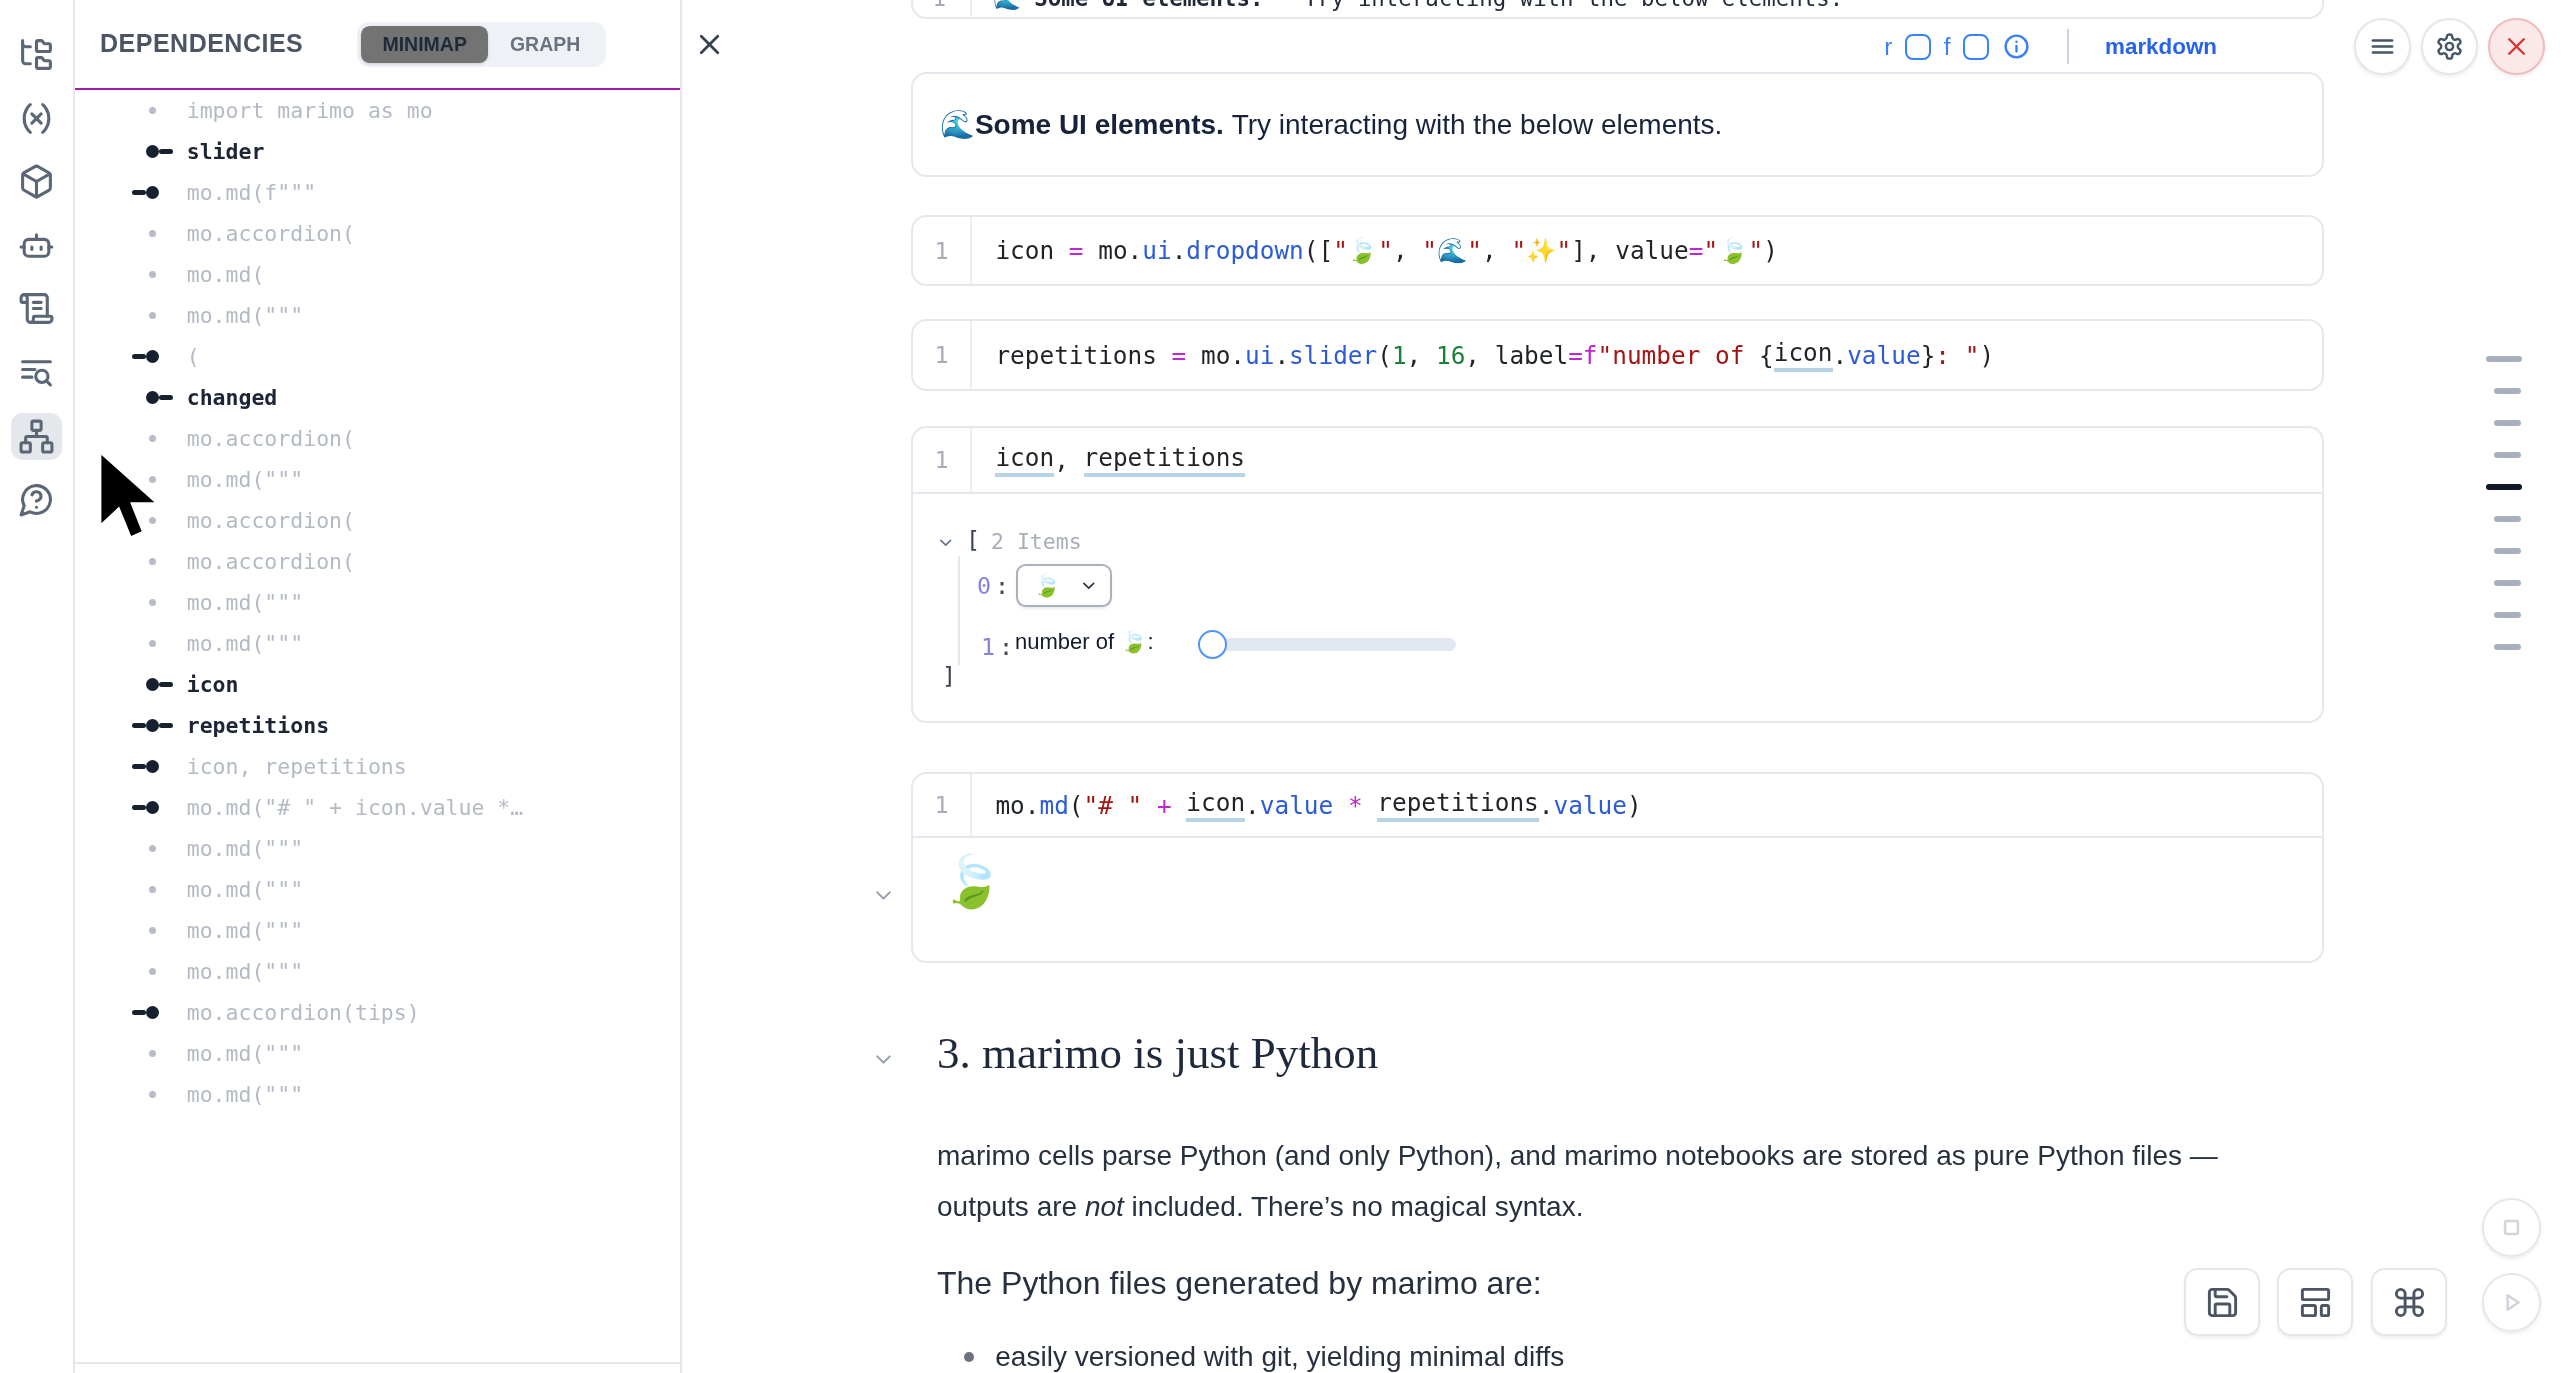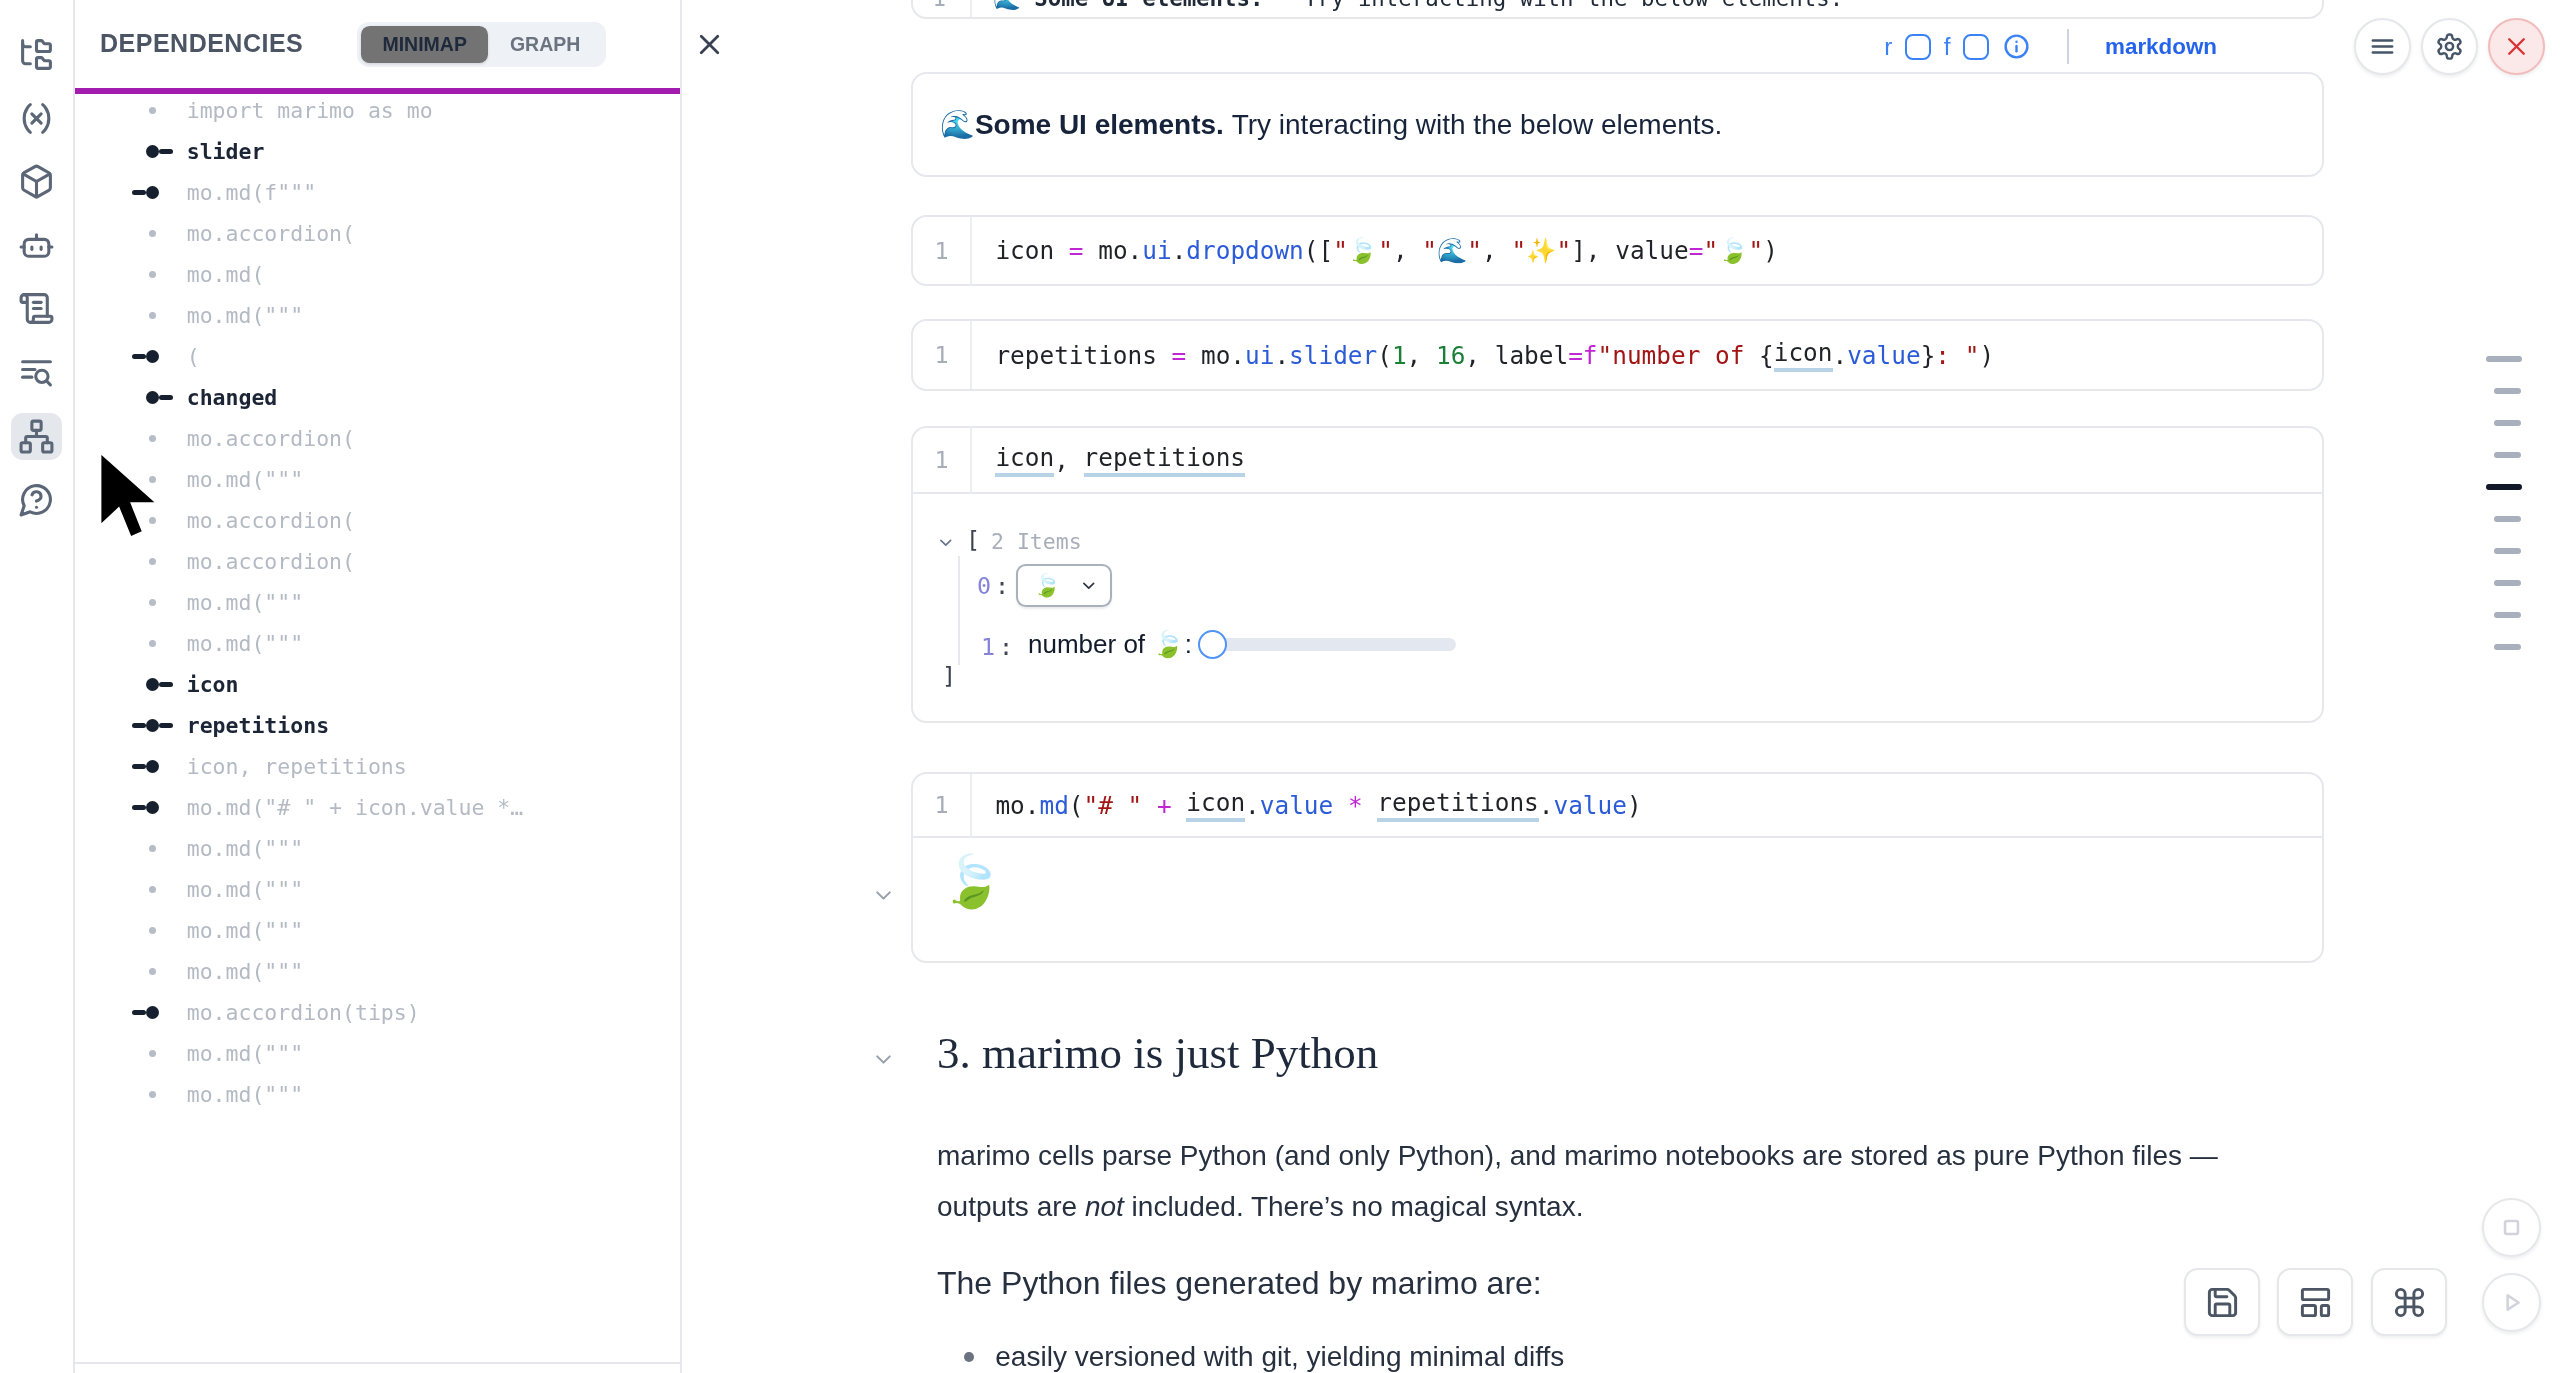--- a/index.html
+++ b/index.html
@@ -13,21 +13,21 @@
   #rail{position:absolute;left:0;top:0;width:75px;height:1374px;border-right:2px solid #e6e8ee;
         box-sizing:border-box;padding-top:31px;display:flex;flex-direction:column;align-items:center;}
   .rail-btn{width:51px;height:47px;margin-bottom:16.6px;border-radius:11.7px;display:flex;
             align-items:center;justify-content:center;color:#5b6676;background:transparent;border:none;}
   .rail-btn .ic{width:37px;height:37px;}
   .rail-btn.active{background:#e4e7ec;}
 
   
   #dep-panel{position:absolute;left:75px;top:0;width:607px;height:1374px;border-right:2px solid #e6e8ee;
              box-sizing:border-box;background:#fff;}
-  #dep-head{position:relative;height:88px;border-bottom:6px solid #a21caf;}
+  #dep-head{position:relative;height:88px;border-bottom:2px solid #a21caf;}
   #dep-title{position:absolute;left:25px;top:29px;font-size:25px;font-weight:bold;color:#4b5563;letter-spacing:0.5px;}
   #seg{position:absolute;left:282px;top:21.5px;height:45px;background:#eef1f5;border-radius:11.7px;
        display:flex;align-items:center;padding:3.9px;box-sizing:border-box;}
   .seg-btn{height:37px;border-radius:8.8px;border:none;background:transparent;padding:0 21.5px;
            font-size:19.5px;font-weight:bold;color:#6b7280;font-family:"Liberation Sans",sans-serif;}
   .seg-btn.sel{background:#737373;color:#1e293b;box-shadow:0 1px 2.9px rgba(15,23,42,.15);}
   #dep-close{position:absolute;left:618px;top:28px;width:33px;height:33px;border:none;background:none;
              color:#374151;padding:0;}
   #mm-list{position:absolute;left:0;top:90px;width:100%;}
   .mm-row{height:41px;display:flex;align-items:center;}
@@ -87,21 +87,21 @@
   .tree-colon{font-size:23.4px;color:#3f4654;}
   #row0-idx{position:absolute;left:64px;top:78px;}
   #row0-colon{position:absolute;left:82px;top:78px;}
   #dd-box{position:absolute;left:103px;top:70px;width:96px;height:43px;background:#fff;
           border:2px solid #a9b1bd;border-radius:9.8px;box-shadow:0 2px 2px rgba(15,23,42,.08);
           display:flex;align-items:center;justify-content:space-between;padding:0 11.7px 0 15.6px;box-sizing:border-box;}
   #dd-val{font-size:22.4px;}
   #dd-chev{width:19.5px;height:19.5px;color:#2a3342;}
   #row1-idx{position:absolute;left:68px;top:139px;}
   #row1-colon{position:absolute;left:86px;top:139px;}
-  #slider-lab{position:absolute;left:115px;top:135px;font-size:26px;color:#111b2b;}
+  #slider-lab{position:absolute;left:102px;top:135px;font-size:22px;color:#111b2b;}
   #slider-track{position:absolute;left:285px;top:144px;width:258px;height:12.7px;border-radius:6.8px;background:#e3e7f0;}
   #slider-handle{position:absolute;left:285px;top:136px;width:29px;height:29px;border-radius:50%;
                  background:#fff;border:2.9px solid #4f94f7;box-sizing:border-box;}
   #tree-close{position:absolute;left:29px;top:168px;font-size:23.4px;color:#3a4350;}
 
   #c5{left:911px;top:772px;width:1413px;height:191px;}
   #c5 .edtop{height:62px;border-bottom:2px solid #e6e8ee;}
   #leaf-out{position:absolute;left:27px;top:82px;font-size:51px;line-height:1;}
 
   .fold-chev{position:absolute;width:25px;height:25px;color:#97a0ad;border:none;background:none;padding:0;}

